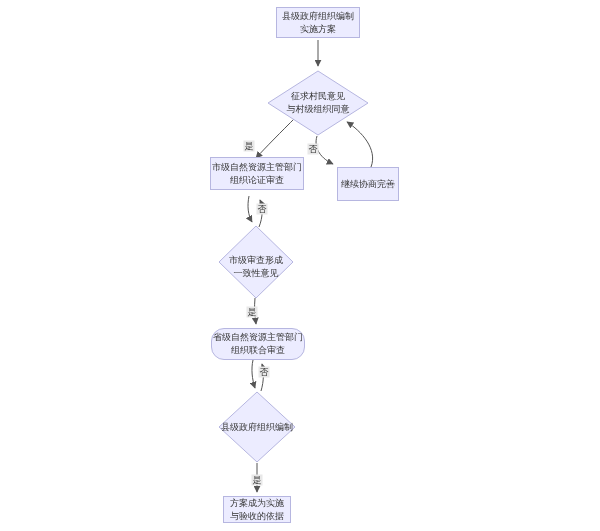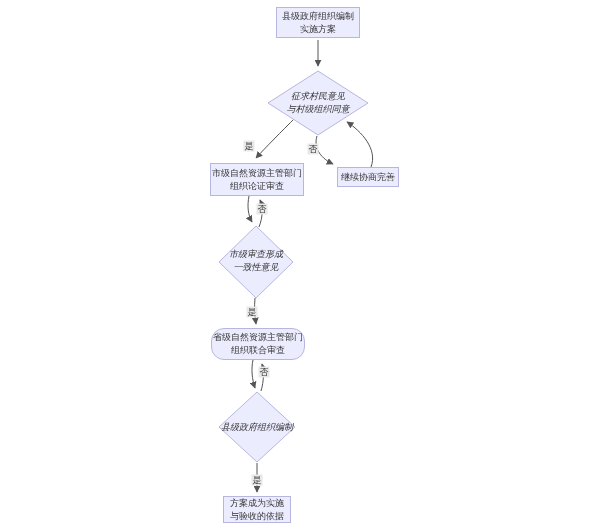--- a/index.html
+++ b/index.html
@@ -48,21 +48,20 @@
     position: absolute;
     color: var(--text, #333333);
     font-size: 9px;
     line-height: 13px;
     display: flex;
     align-items: center;
     justify-content: center;
     text-align: center;
     white-space: pre-line;
     pointer-events: none;
-    font-style: italic;
   }
   .elabel {
     position: absolute;
     transform: translate(-50%, -50%);
     background: var(--label-bg, #E8E8E8);
     color: var(--text, #333333);
     font-size: 9px;
     line-height: 11px;
     padding: 0 1px;
   }
@@ -91,35 +90,35 @@
     <path class="edge" marker-end="url(#arrow)" d="M257,463 L257,492"></path>
 
     <polygon class="shape" points="318,71 368,103 318,135 268,103"></polygon>
     <polygon class="shape" points="256,226 293,262 256,298 219,262"></polygon>
     <polygon class="shape" points="257,392 295,427 257,462 219,427"></polygon>
   </svg>
 
   <div class="node" style="left:276px; top:7px; width:84px; height:31px;">县级政府组织编制
 实施方案</div>
 
-  <div class="node" style="left:337px; top:167px; width:62px; height:20px;">继续协商完善</div>
+  <div class="node" style="left:337px; top:167px; width:62px; height:34px;">继续协商完善</div>
 
-  <div class="node" style="left:210px; top:163px; width:94px; height:33px;">市级自然资源主管部门
+  <div class="node" style="left:210px; top:157px; width:94px; height:33px;">市级自然资源主管部门
 组织论证审查</div>
 
   <div class="node" style="left:211px; top:328px; width:94px; height:32px;border-radius:13px;">省级自然资源主管部门
 组织联合审查</div>
 
   <div class="node" style="left:223px; top:496px; width:68px; height:27px;">方案成为实施
 与验收的依据</div>
 
   <div class="dtext" style="left:268px; top:86px; width:100px; height:34px;">征求村民意见
 与村级组织同意</div>
 
-  <div class="dtext" style="left:219px; top:246px; width:74px; height:30px;">市级审查形成
+  <div class="dtext" style="left:219px; top:252px; width:74px; height:30px;">市级审查形成
 一致性意见</div>
 
   <div class="dtext" style="left:219px; top:420px; width:76px; height:14px;">县级政府组织编制</div>
 
   <span class="elabel" style="left:249px; top:146px;">是</span>
   <span class="elabel" style="left:313px; top:149px;">否</span>
   <span class="elabel" style="left:262px; top:209px;">否</span>
   <span class="elabel" style="left:252px; top:312px;">是</span>
   <span class="elabel" style="left:264px; top:372px;">否</span>
   <span class="elabel" style="left:257px; top:480px;">是</span>

